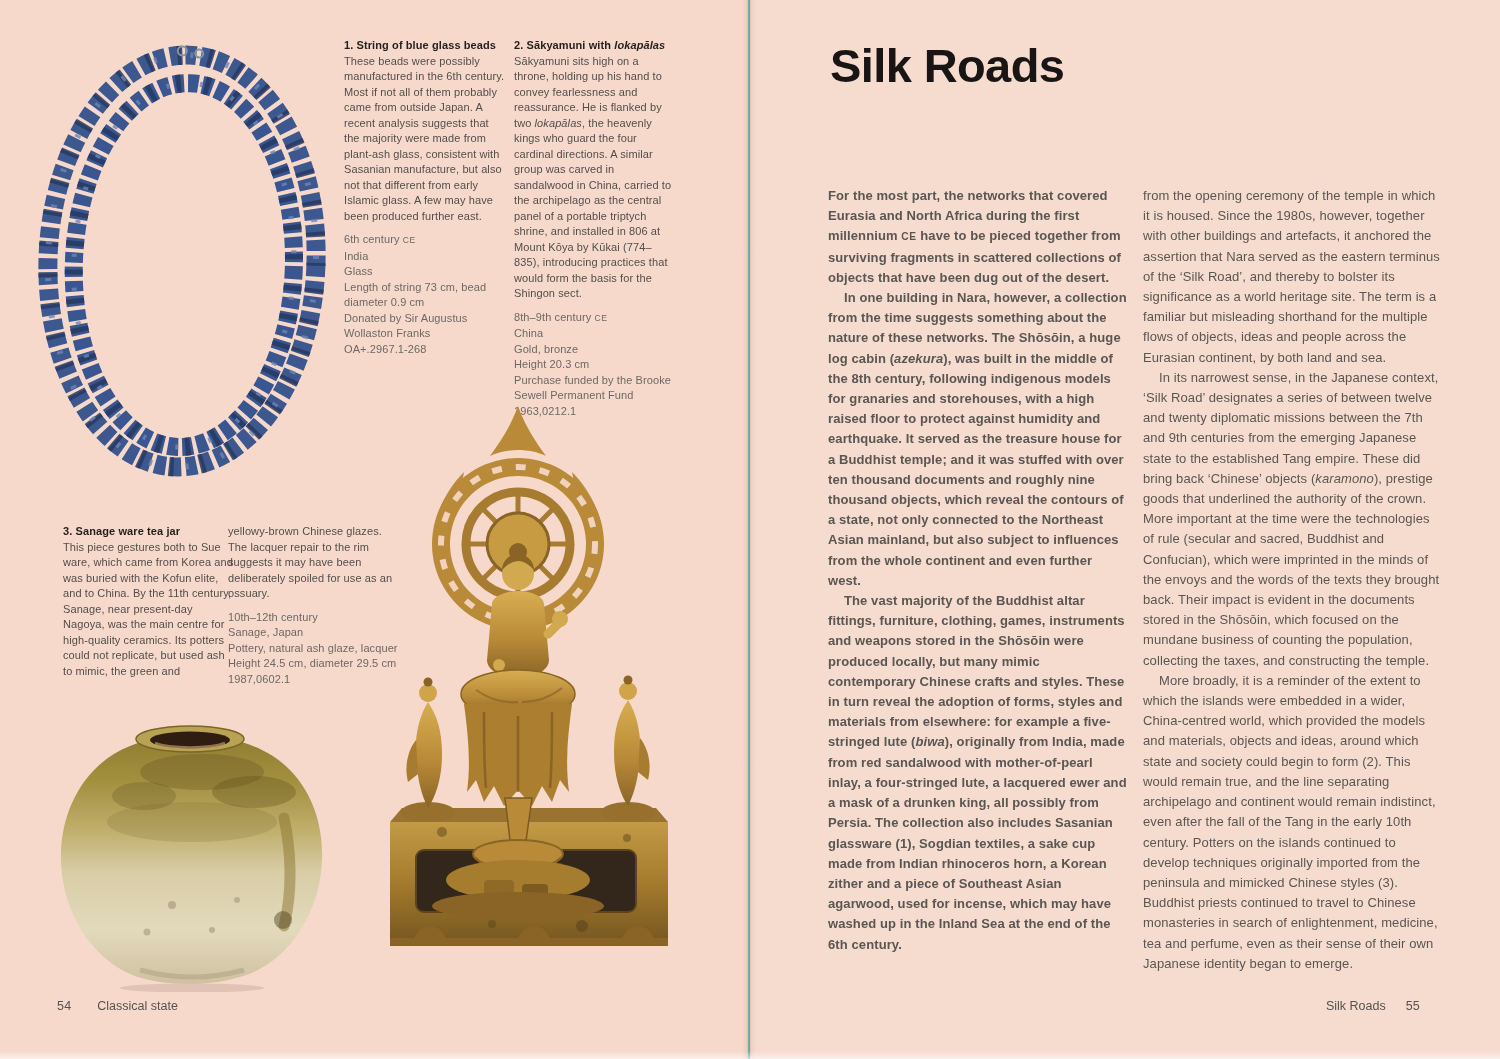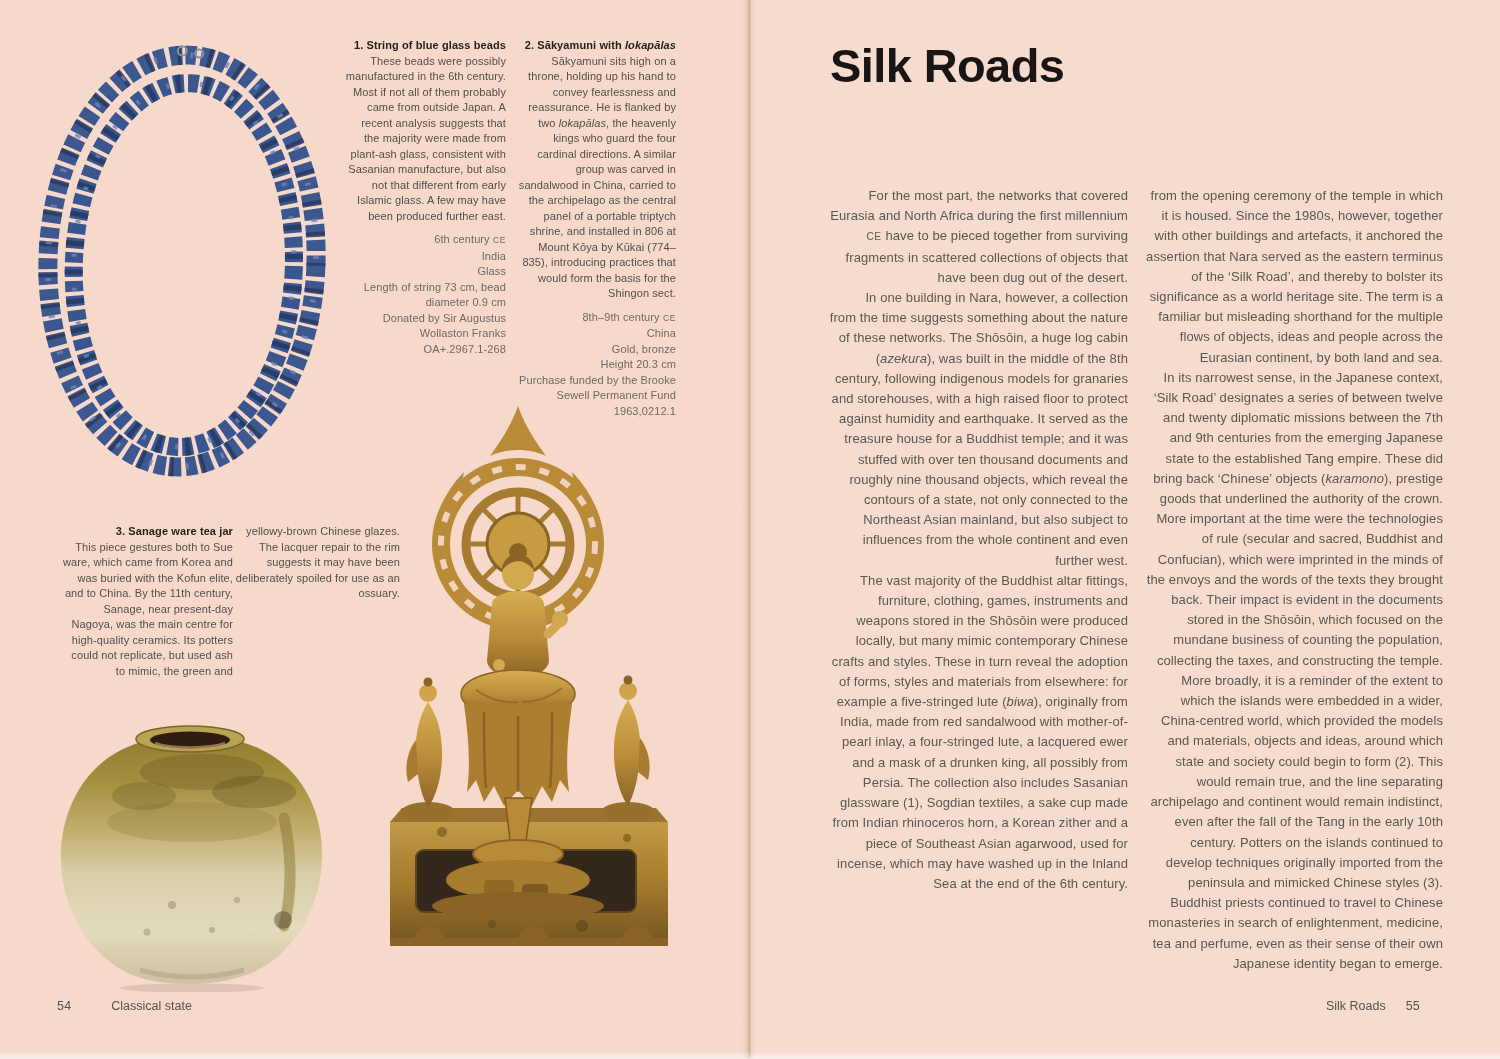--- a/index.html
+++ b/index.html
@@ -1,18 +1,18 @@
 <!DOCTYPE html>
 <html><head>
 <meta charset="utf-8">
 <style>
   html,body{margin:0;padding:0;background:#e9e9e9;}
   .spread{
     position:relative;width:1500px;height:1059px;overflow:hidden;
-    background:#fef9c3;font-family:"Liberation Sans",sans-serif;text-align:right;
+    background:#5eead4;font-family:"Liberation Sans",sans-serif;
     -webkit-font-smoothing:antialiased;
   }
   .page-left{position:absolute;left:0;top:0;width:748px;height:1059px;background:#f7d9cb;}
   .page-right{position:absolute;left:750px;top:0;width:750px;height:1059px;background:#f6dbcf;}
   .gutter{
     position:absolute;left:742px;top:0;width:14px;height:1059px;pointer-events:none;
     background:linear-gradient(90deg,
       rgba(140,95,85,0) 0%, rgba(140,95,85,.10) 34%, rgba(140,95,85,.30) 46%,
       rgba(84,48,42,.65) 50%, rgba(140,95,85,.28) 55%, rgba(140,95,85,.08) 68%, rgba(140,95,85,0) 100%);
   }
@@ -29,29 +29,29 @@
   .cap-details > div{margin:0;}
 
   
   .page-title{
     position:absolute;left:830px;top:40px;margin:0;
     font-size:47px;line-height:1.1;font-weight:bold;color:#181514;letter-spacing:-.6px;
   }
   .body-col{position:absolute;top:186px;width:300px;font-size:13px;line-height:20.2px;color:#5a5652;letter-spacing:.1px;}
   .body-col p{margin:0;}
   .body-col p.ind{text-indent:16px;}
-  .col-1{left:828px;}
+  .col-1{left:828px;font-weight:bold;}
   .col-2{left:1143px;}
 
   
   .footer{position:absolute;top:998px;font-size:12.5px;line-height:16px;color:#575250;display:flex;align-items:baseline;}
   .footer-left{left:57px;}
   .footer-right{right:80px;}
   .footer .pgnum{letter-spacing:.2px;}
-  .footer-left .pgnum{margin-right:40px;}
+  .footer-left .pgnum{margin-right:26px;}
   .footer-right .seclabel{margin-right:20px;}
 
   .artwork{position:absolute;}
 
   .r-i{font-style:italic;}
   .r-sc{font-size:.78em;letter-spacing:.6px;}
 </style>
 </head>
 <body>
 
@@ -101,20 +101,27 @@
     </div>
   </div>
 
   <div class="caption" style="left:63px;top:524px;width:170px;">
     <p class="cap-title">3. Sanage ware tea jar</p>
     <p class="cap-body"><span>This piece gestures both to Sue ware, which came from Korea and was buried with the Kofun elite, and to China. By the 11th century, Sanage, near present-day Nagoya, was the main centre for high-quality ceramics. Its potters could not replicate, but used ash to mimic, the green and</span></p>
   </div>
 
   <div class="caption" style="left:228px;top:524px;width:172px;">
     <p class="cap-body"><span>yellowy-brown Chinese glazes. The lacquer repair to the rim suggests it may have been deliberately spoiled for use as an ossuary.</span></p>
+    <div class="cap-details">
+      <div><span>10th–12th century</span></div>
+      <div><span>Sanage, Japan</span></div>
+      <div><span>Pottery, natural ash glaze, lacquer</span></div>
+      <div><span>Height 24.5 cm, diameter 29.5 cm</span></div>
+      <div><span>1987,0602.1</span></div>
+    </div>
   </div>
 
   <svg class="artwork" style="left:372px;top:402px;" width="330" height="575" viewBox="0 0 330 575" aria-hidden="true">
     <defs>
       <linearGradient id="goldV" x1="0" y1="0" x2="0" y2="1">
         <stop offset="0" stop-color="#d7ae52"></stop>
           <stop offset=".55" stop-color="#b98a38"></stop>
           <stop offset="1" stop-color="#8a6426"></stop>
       </linearGradient>
       <linearGradient id="goldBase" x1="0" y1="0" x2="0" y2="1">

